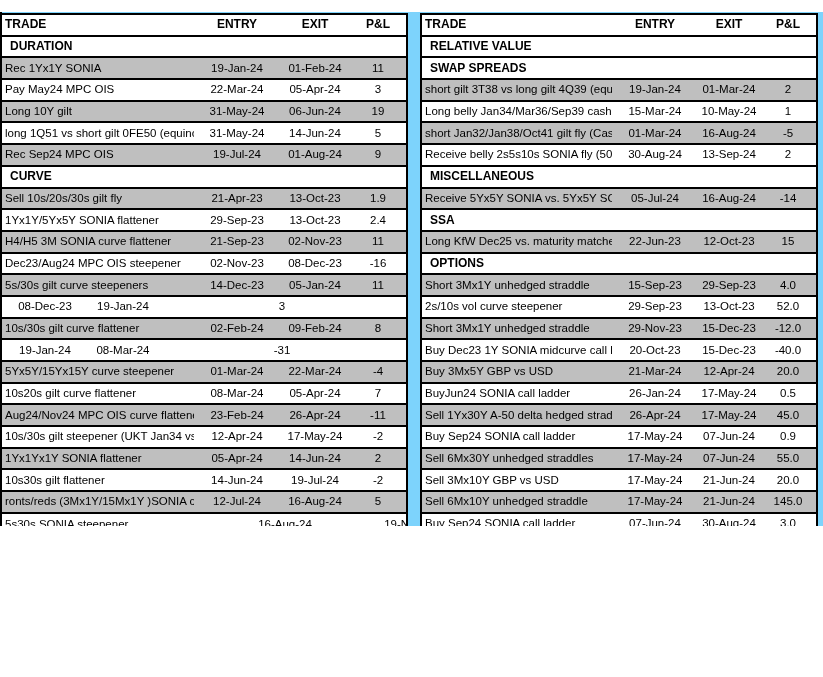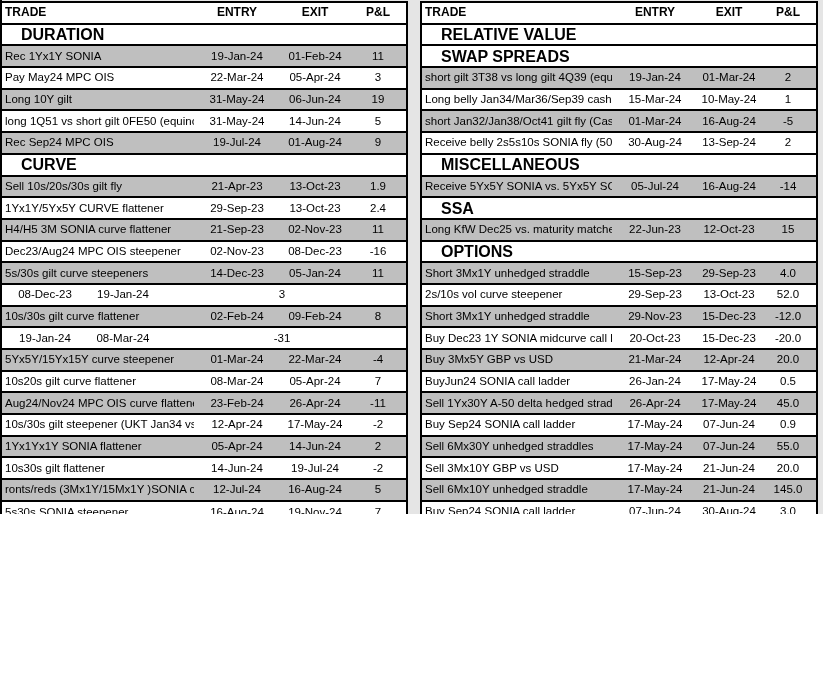--- a/index.html
+++ b/index.html
@@ -1,22 +1,23 @@
 <!DOCTYPE html>
 <html><head>
 <meta charset="utf-8">
 <style>
   html,body{margin:0;padding:0;background:#ffffff;}
   #screen{
     position:relative;
     width:823px;height:514px;
-    background:#e5e5e5;
+    background:#7dd3fc;
     overflow:hidden;
     font-family:"Liberation Sans", sans-serif;
     color:#000000;
+    margin-top:12px;
   }
   #left-edge-line{
     position:absolute;left:0;top:0;width:2px;height:677px;background:#000000;
   }
   .ttable{
     position:absolute;top:1px;
     background:#ffffff;
     border:2px solid #000000;
     box-sizing:border-box;
   }
@@ -24,21 +25,21 @@
   #pnl-table-right{left:420px;width:398px;}
   .row{
     display:flex;
     align-items:center;
     height:21.7px;
     box-sizing:border-box;
     border-bottom:2px solid #000000;
     overflow:hidden;
     background:#ffffff;
   }
-  .row:last-child{border-bottom:none;}
+  .row:last-child{border-bottom:none;gap:48px;}
   .row.shade{background:#bfbfbf;}
   .cell{
     box-sizing:border-box;
     font-size:11.5px;
     line-height:19px;
     white-space:nowrap;
     overflow:hidden;
   }
   .cell-trade{padding-left:3px;text-align:left;}
   .cell-entry,.cell-exit,.cell-pnl{text-align:center;}
@@ -47,23 +48,23 @@
   #pnl-table-left  .cell-entry{flex:0 0 86px;}
   #pnl-table-left  .cell-exit {flex:0 0 70px;}
   #pnl-table-left  .cell-pnl  {flex:1 1 auto;}
   #pnl-table-right .cell-trade{flex:0 0 190px;}
   #pnl-table-right .cell-entry{flex:0 0 86px;}
   #pnl-table-right .cell-exit {flex:0 0 62px;}
   #pnl-table-right .cell-pnl  {flex:1 1 auto;}
   .row.header .cell{font-weight:bold;font-size:12px;}
   .cell-section{
     flex:1 1 auto;
-    padding-left:19px;
+    padding-left:8px;
     font-weight:bold;
-    font-size:16px;
+    font-size:12px;
     text-align:left;
   }
 </style>
 </head>
 <body>
 
 <div id="screen">
   <div id="left-edge-line"></div>
   <div class="ttable" id="pnl-table-left">
       <div class="row header">
@@ -108,21 +109,21 @@
       <div class="row section">
         <div class="cell cell-section">CURVE</div>
       </div>
       <div class="row data shade">
         <div class="cell cell-trade">Sell 10s/20s/30s gilt fly</div>
         <div class="cell cell-entry">21-Apr-23</div>
         <div class="cell cell-exit">13-Oct-23</div>
         <div class="cell cell-pnl">1.9</div>
       </div>
       <div class="row data">
-        <div class="cell cell-trade">1Yx1Y/5Yx5Y CURVE flattener</div>
+        <div class="cell cell-trade">1Yx1Y/5Yx5Y SONIA flattener</div>
         <div class="cell cell-entry">29-Sep-23</div>
         <div class="cell cell-exit">13-Oct-23</div>
         <div class="cell cell-pnl">2.4</div>
       </div>
       <div class="row data shade">
         <div class="cell cell-trade">H4/H5 3M SONIA curve flattener</div>
         <div class="cell cell-entry">21-Sep-23</div>
         <div class="cell cell-exit">02-Nov-23</div>
         <div class="cell cell-pnl">11</div>
       </div>
@@ -276,21 +277,21 @@
       <div class="row data shade">
         <div class="cell cell-trade">Short 3Mx1Y unhedged straddle</div>
         <div class="cell cell-entry">29-Nov-23</div>
         <div class="cell cell-exit">15-Dec-23</div>
         <div class="cell cell-pnl">-12.0</div>
       </div>
       <div class="row data">
         <div class="cell cell-trade">Buy Dec23 1Y SONIA midcurve call ladde</div>
         <div class="cell cell-entry">20-Oct-23</div>
         <div class="cell cell-exit">15-Dec-23</div>
-        <div class="cell cell-pnl">-20.0</div>
+        <div class="cell cell-pnl">-40.0</div>
       </div>
       <div class="row data shade">
         <div class="cell cell-trade">Buy 3Mx5Y GBP vs USD</div>
         <div class="cell cell-entry">21-Mar-24</div>
         <div class="cell cell-exit">12-Apr-24</div>
         <div class="cell cell-pnl">20.0</div>
       </div>
       <div class="row data">
         <div class="cell cell-trade">BuyJun24 SONIA call ladder</div>
         <div class="cell cell-entry">26-Jan-24</div>

